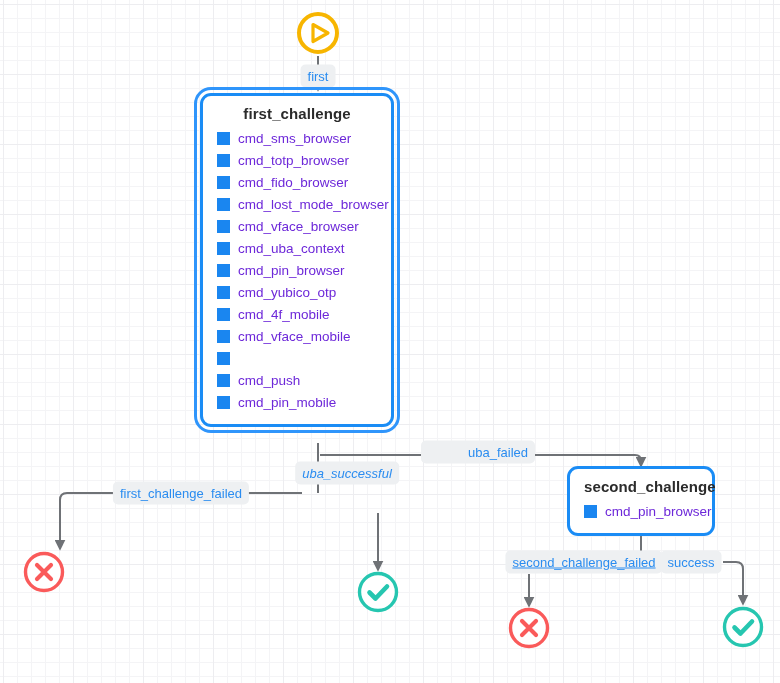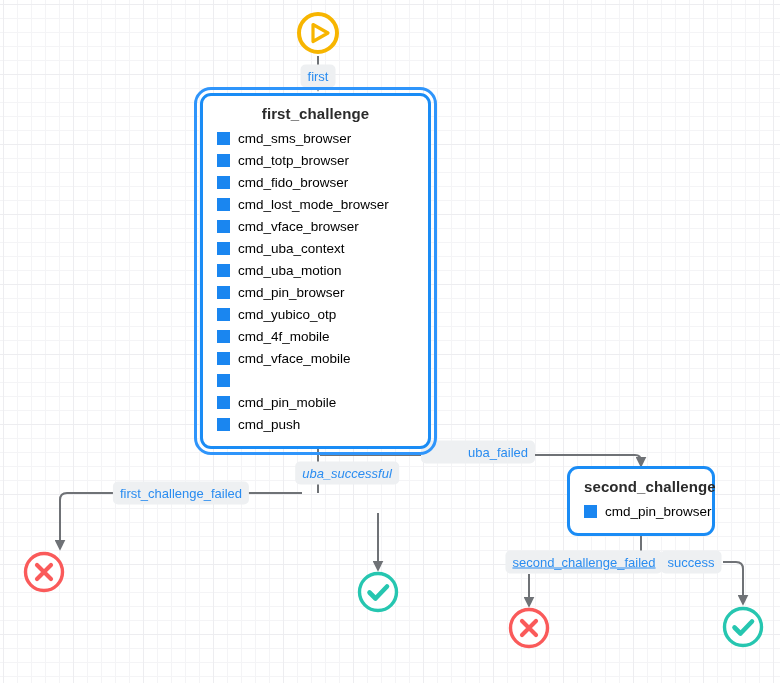--- a/index.html
+++ b/index.html
@@ -100,21 +100,21 @@
   }
   .cmd-bullet {
     width: 13px;
     height: 13px;
     background: #1a86f0;
     flex: 0 0 13px;
     margin-right: 8px;
   }
   .cmd-label {
     font-size: 13.5px;
-    color: #000000;
+    color: #6d28d9;
     white-space: nowrap;
     line-height: 17px;
   }
 </style>
 </head>
 <body>
 
 <div id="canvas">
 
   <svg id="edges" viewBox="0 0 780 683">
@@ -153,21 +153,21 @@
   <div class="edge-label" style="left:478px; top:452px;padding-left:47px;">uba_failed</div>
 
   <div class="edge-label" style="left:347px; top:473px;font-style:italic;">uba_successful</div>
 
   <div class="edge-label" style="left:181px; top:493px;">first_challenge_failed</div>
 
   <div class="edge-label" style="left:584px; top:562px;text-decoration:underline;">second_challenge_failed</div>
 
   <div class="edge-label" style="left:691px; top:562px;">success</div>
 
-  <div class="challenge selected" id="node-first" style="left:200px; top:93px; width:231px;">
+  <div class="challenge selected" id="node-first" style="left:200px; top:93px; width:194px;">
     <div class="challenge-title">first_challenge</div>
     <div id="first-cmds">
         <div class="cmd-row">
           <span class="cmd-bullet" style="background: rgb(26, 134, 240);"></span>
           <span class="cmd-label">cmd_sms_browser</span>
         </div>
         <div class="cmd-row">
           <span class="cmd-bullet" style="background: rgb(26, 134, 240);"></span>
           <span class="cmd-label">cmd_totp_browser</span>
         </div>
@@ -182,48 +182,44 @@
         <div class="cmd-row">
           <span class="cmd-bullet" style="background: rgb(26, 134, 240);"></span>
           <span class="cmd-label">cmd_vface_browser</span>
         </div>
         <div class="cmd-row">
           <span class="cmd-bullet" style="background: rgb(26, 134, 240);"></span>
           <span class="cmd-label">cmd_uba_context</span>
         </div>
         <div class="cmd-row">
           <span class="cmd-bullet" style="background: rgb(26, 134, 240);"></span>
-          <span class="cmd-label">cmd_uba_motion</span>
-        </div>
-        <div class="cmd-row">
-          <span class="cmd-bullet" style="background: rgb(26, 134, 240);"></span>
           <span class="cmd-label">cmd_pin_browser</span>
         </div>
         <div class="cmd-row">
           <span class="cmd-bullet" style="background: rgb(26, 134, 240);"></span>
           <span class="cmd-label">cmd_yubico_otp</span>
         </div>
         <div class="cmd-row">
           <span class="cmd-bullet" style="background: rgb(26, 134, 240);"></span>
           <span class="cmd-label">cmd_4f_mobile</span>
         </div>
         <div class="cmd-row">
           <span class="cmd-bullet" style="background: rgb(26, 134, 240);"></span>
           <span class="cmd-label">cmd_vface_mobile</span>
         </div>
         <div class="cmd-row">
           <span class="cmd-bullet" style="background: rgb(26, 134, 240);"></span>
         </div>
         <div class="cmd-row">
           <span class="cmd-bullet" style="background: rgb(26, 134, 240);"></span>
+          <span class="cmd-label">cmd_push</span>
+        </div>
+        <div class="cmd-row">
+          <span class="cmd-bullet" style="background: rgb(26, 134, 240);"></span>
           <span class="cmd-label">cmd_pin_mobile</span>
-        </div>
-        <div class="cmd-row">
-          <span class="cmd-bullet" style="background: rgb(26, 134, 240);"></span>
-          <span class="cmd-label">cmd_push</span>
         </div>
       </div>
   </div>
 
   <div class="challenge" id="node-second" style="left:567px; top:466px; width:148px;">
     <div class="challenge-title">second_challenge</div>
     <div id="second-cmds">
         <div class="cmd-row">
           <span class="cmd-bullet" style="background: rgb(26, 134, 240);"></span>
           <span class="cmd-label">cmd_pin_browser</span>

